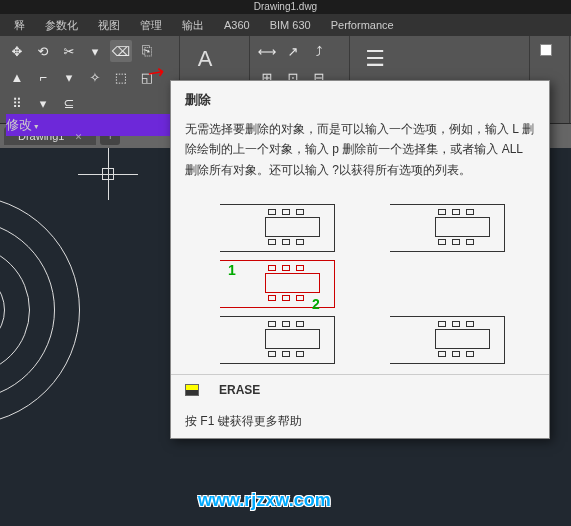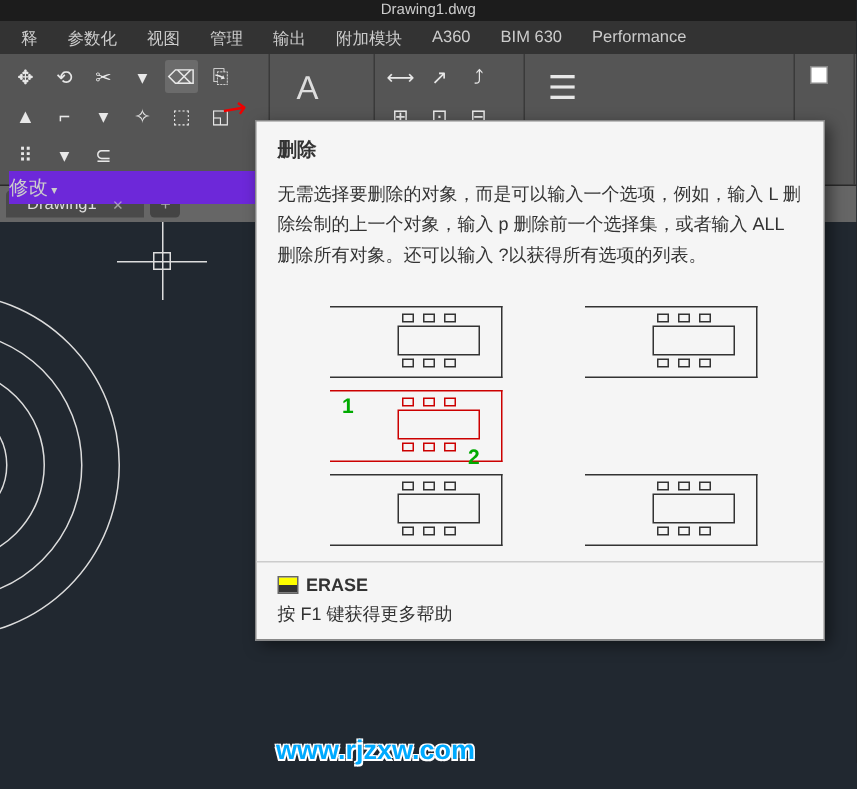--- a/index.html
+++ b/index.html
@@ -38,38 +38,37 @@
 .room.r2{top:56px;left:10px;width:115px;height:48px}
 .room.r3{top:112px;left:10px;width:115px;height:48px}
 .room.deleted{border-color:#c00}
 .table{position:absolute;left:45px;top:12px;width:55px;height:20px;border:1.5px solid #333}
 .table.del{border-color:#c00}
 .chair{position:absolute;width:8px;height:6px;border:1px solid #333}
 .chair.del{border-color:#c00}
 .num1{position:absolute;color:#0a0;font-weight:bold;font-size:14px;left:18px;top:58px}
 .num2{position:absolute;color:#0a0;font-weight:bold;font-size:14px;left:102px;top:92px}
 .tt-footer{border-top:1px solid #ccc;padding:8px 14px;font-size:12px}
-.tt-cmd{display:flex;align-items:center;gap:5px;margin-bottom:4px}
+.tt-cmd{display:flex;align-items:center;gap:20px;margin-bottom:16px}
 .cmd-icon{width:14px;height:12px;background:linear-gradient(#ff0 50%,#333 50%);border:1px solid #666}
-.watermark{position:absolute;bottom:15px;left:184px;font-size:18px;font-weight:bold;color:#0af;text-shadow:-1px -1px 0 #fff,1px -1px 0 #fff,-1px 1px 0 #fff,1px 1px 0 #fff;z-index:11;font-family:Arial}
+.watermark{position:absolute;bottom:15px;left:198px;font-size:18px;font-weight:bold;color:#0af;text-shadow:-1px -1px 0 #fff,1px -1px 0 #fff,-1px 1px 0 #fff,1px 1px 0 #fff;z-index:11;font-family:Arial}
 </style>
 </head>
 <body>
 
 <div class="title-bar">
   <span>Drawing1.dwg</span>
 </div>
 
 <div class="ribbon-tabs">
   <span>释</span>
   <span>参数化</span>
   <span>视图</span>
   <span>管理</span>
   <span>输出</span>
-  <span>附加模块</span>
   <span>A360</span>
   <span>BIM 630</span>
   <span>Performance</span>
 </div>
 
 <div class="ribbon-content">
   <div class="panel" style="width:180px">
     <div class="tool-grid">
       <div class="tool">✥</div>
       <div class="tool">⟲</div>

